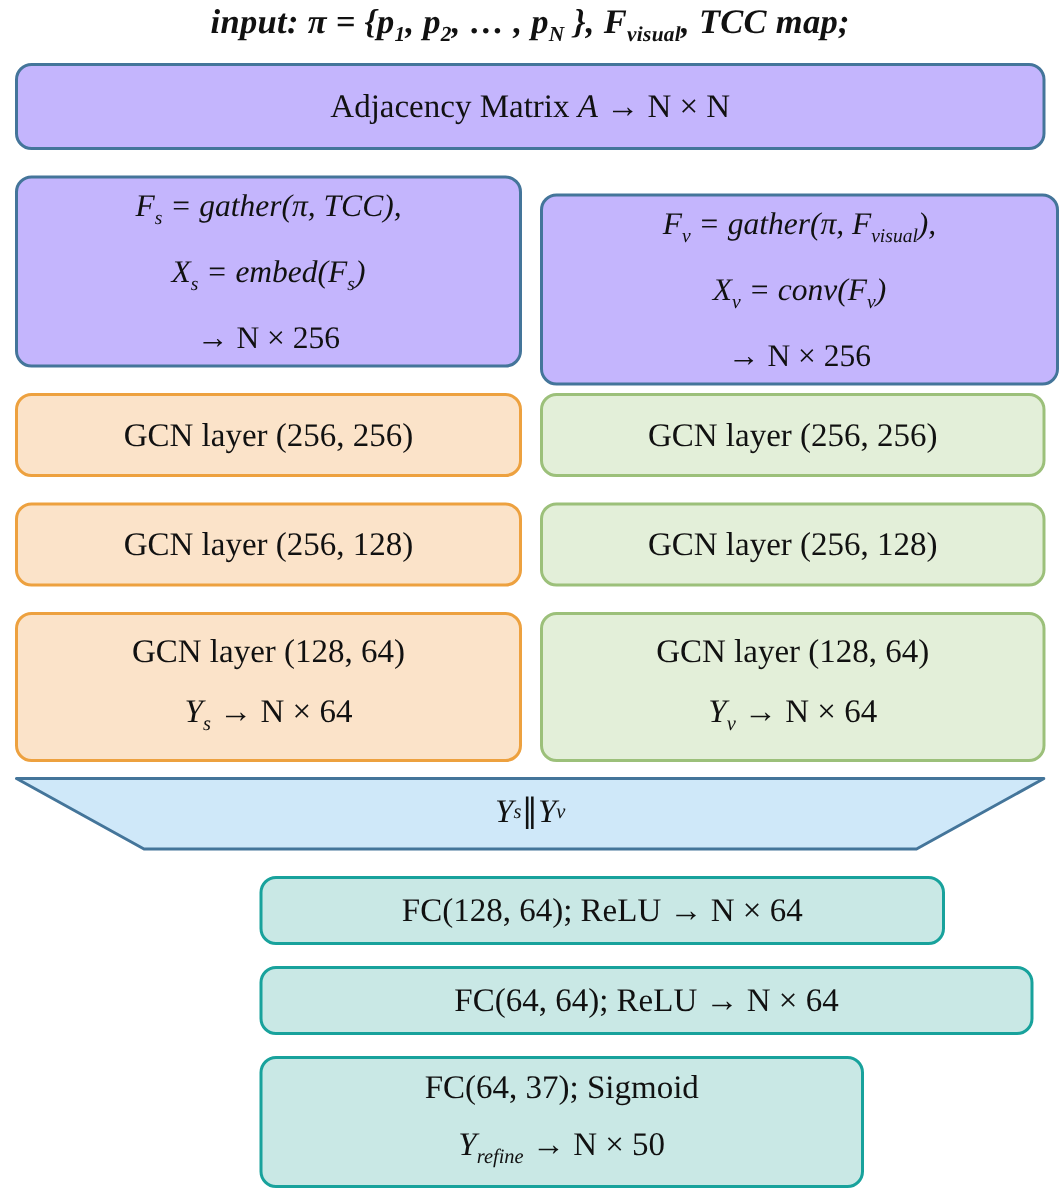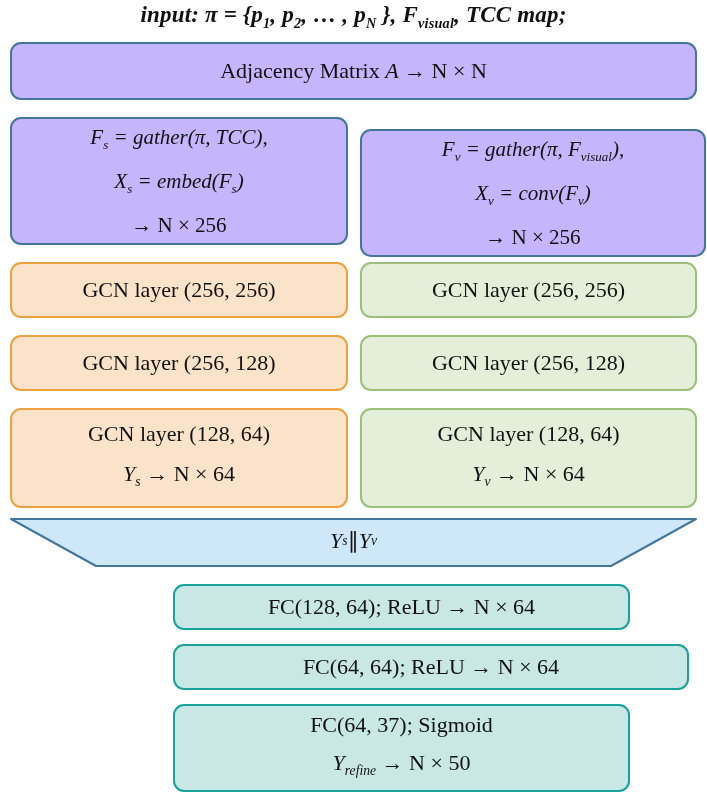--- a/index.html
+++ b/index.html
@@ -54,21 +54,21 @@
     left: 10px; top: 518px; width: 687px; height: 50px;
   }
   .funnel svg { position: absolute; left: 0; top: 0; }
   .funnel .funnel-text {
     position: absolute; left: 0; top: 0; width: 100%; height: 100%;
     display: flex; justify-content: center; align-items: center;
     font-size: 22px; padding-bottom: 4px; box-sizing: border-box;
   }
   .fc-1 { left: 125px; top: 584px; width: 457px; height: 46px; }
   .fc-2 { left: 125px; top: 644px; width: 516px; height: 46px; }
-  .fc-3 { left: 125px; top: 704px; width: 457px; height: 88px; }
+  .fc-3 { left: 125px; top: 704px; width: 403px; height: 88px; }
   .fc-3 .line { line-height: 38px; }
 </style>
 </head>
 <body>
 
 <div class="diagram">
 
   <div class="title italic"><span>input: </span><span>π = {</span><span>p</span><sub>1</sub><span>, </span><span>p</span><sub>2</sub><span>, … , </span><span>p</span><sub>N</sub><span> },  </span><span>F</span><sub>visual</sub><span>,  TCC map;</span></div>
 
   <div class="box blue adjacency">

